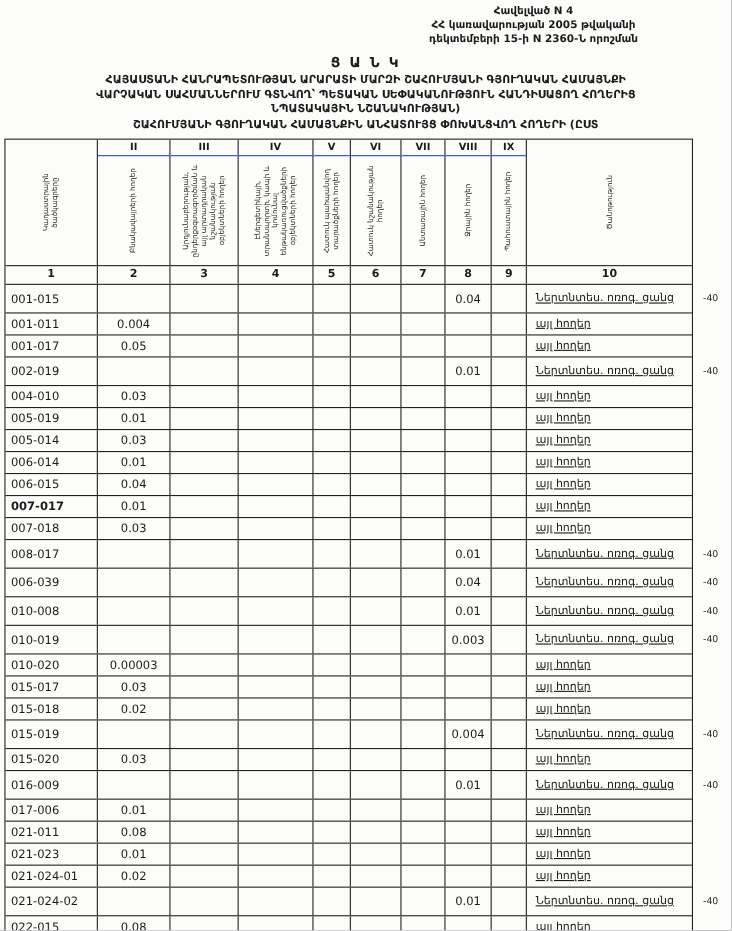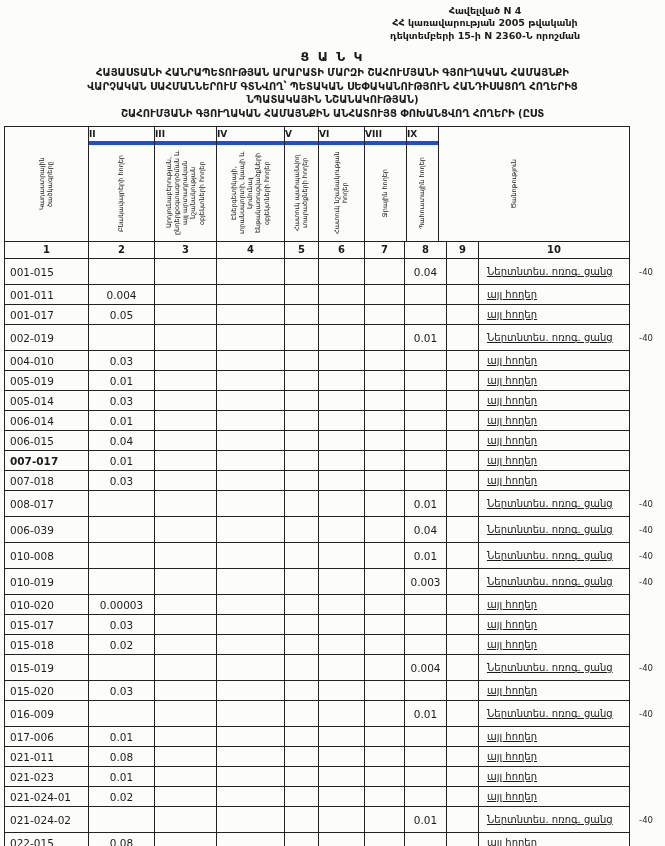--- a/index.html
+++ b/index.html
@@ -6,22 +6,22 @@
   .page{width:665px;height:846px;margin:0 auto;background:#fcfcfa;position:relative;
         font-family:"DejaVu Sans",sans-serif;color:#1b1b1b;overflow:hidden;}
   .appendix{margin:5px 10px 0 auto;width:340px;text-align:center;
             font-size:9.5px;font-weight:bold;line-height:1.3;}
   .heading{text-align:center;font-size:12.5px;font-weight:bold;margin-top:7px;letter-spacing:2px;}
   .title{text-align:center;font-size:10px;font-weight:bold;line-height:1.35;margin-top:2px;padding:0 8px;}
   .tbl{display:inline-block;margin:6px 0 0 4px;border:1px solid #222;vertical-align:top;background:#fcfcfa;}
   .hdr{display:flex;height:114px;border-bottom:1px solid #222;}
   .hc{flex:0 0 auto;box-sizing:border-box;border-right:1px solid #222;display:flex;flex-direction:column;}
   .hc:last-child{border-right:none;}
-  .hc .num{height:14px;flex:0 0 14px;border-bottom:4px solid #1d4ed8;font-size:9px;font-weight:bold;
-           text-align:left;line-height:14px;}
+  .hc .num{height:14px;flex:0 0 14px;border-bottom:1px solid #1d4ed8;font-size:9px;font-weight:bold;
+           text-align:center;line-height:14px;}
   .hc .rot{flex:1;display:flex;align-items:center;justify-content:center;overflow:hidden;padding:2px 0;}
   .hc .rot span{writing-mode:vertical-rl;transform:rotate(180deg);font-size:6.5px;line-height:1.25;
                 text-align:center;max-height:96px;}
   .idx{display:flex;height:16px;border-bottom:1px solid #222;}
   .ic{flex:0 0 auto;box-sizing:border-box;border-right:1px solid #222;text-align:center;
       font-size:10px;font-weight:bold;line-height:15px;}
   .ic:last-child{border-right:none;}
   .drow{display:flex;border-bottom:1px solid #222;position:relative;height:19px;}
   .drow.tall{height:25px;}
   .drow:last-child{border-bottom:none;}
@@ -84,20 +84,26 @@
           <div class="rot">
             <span>Հատուկ պահպանվող տարածքների հողեր</span>
           </div>
         </div>
         <div class="hc" style="width: 46px;">
           <div class="num">VI</div>
           <div class="rot">
             <span>Հատուկ նշանակության հողեր</span>
           </div>
         </div>
+        <div class="hc" style="width: 40px;">
+          <div class="num">VII</div>
+          <div class="rot">
+            <span>Անտառային հողեր</span>
+          </div>
+        </div>
         <div class="hc" style="width: 42px;">
           <div class="num">VIII</div>
           <div class="rot">
             <span>Ջրային հողեր</span>
           </div>
         </div>
         <div class="hc" style="width: 32px;">
           <div class="num">IX</div>
           <div class="rot">
             <span>Պահուստային հողեր</span>

